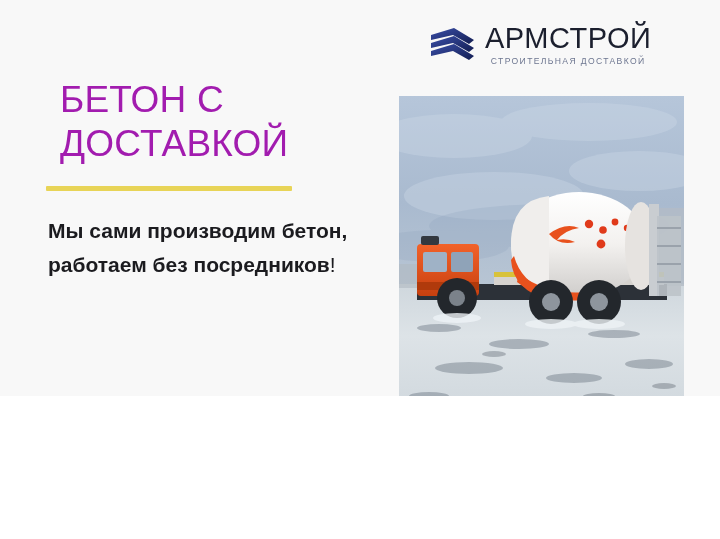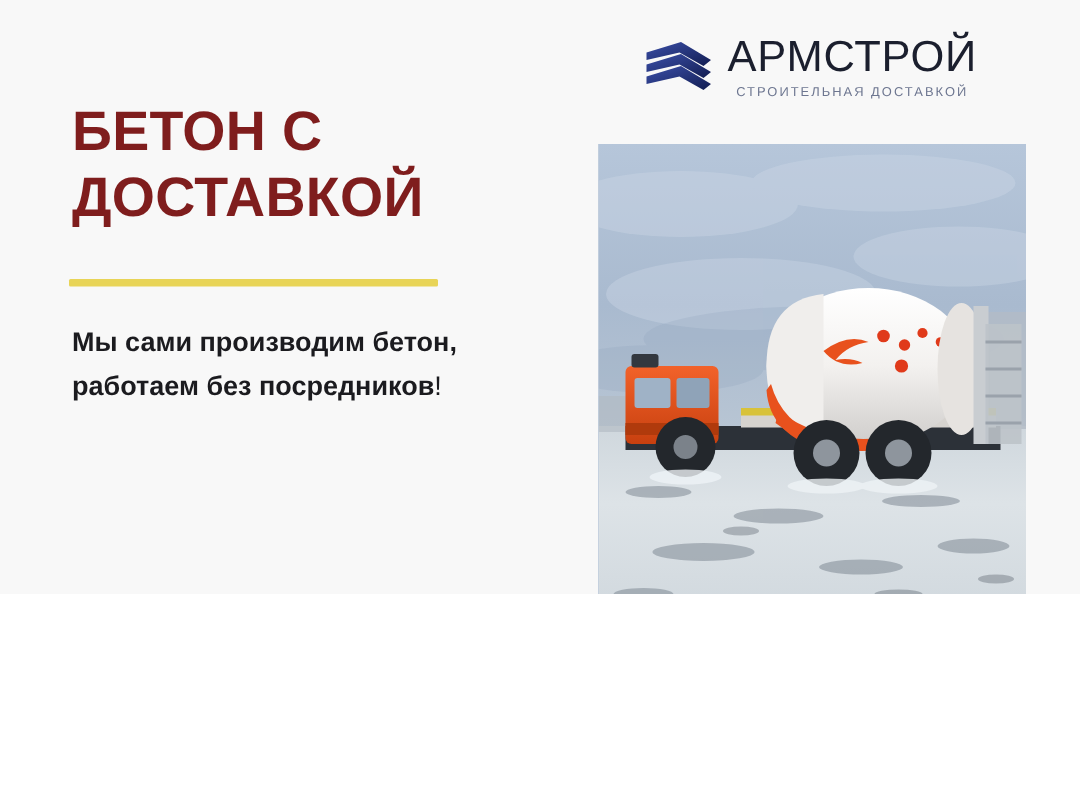--- a/index.html
+++ b/index.html
@@ -59,26 +59,26 @@
     white-space: nowrap;
     text-align: center;
   }
 
   
   .headline {
     position: absolute;
     left: 48px;
     top: 66px;
     width: 330px;
-    margin: 0;
+    margin: 12px;
     font-size: 37px;
     line-height: 1.18;
-    font-weight: 700;
+    font-weight: 400;
     letter-spacing: 0.2px;
-    color: #7f1d1d;
+    color: #a21caf;
     text-transform: uppercase;
   }
 
   
   .divider {
     position: absolute;
     left: 46px;
     top: 186px;
     width: 246px;
     height: 5px;
@@ -86,21 +86,21 @@
     border-radius: 1px;
   }
 
   
   .subcopy {
     position: absolute;
     left: 48px;
     top: 214px;
     width: 300px;
     margin: 0;
-    font-size: 18px;
+    font-size: 21px;
     line-height: 1.62;
     font-weight: 700;
     color: #1b1b1f;
   }
   .subcopy .bang {
     font-weight: 500;
   }
 
   
   .band {

